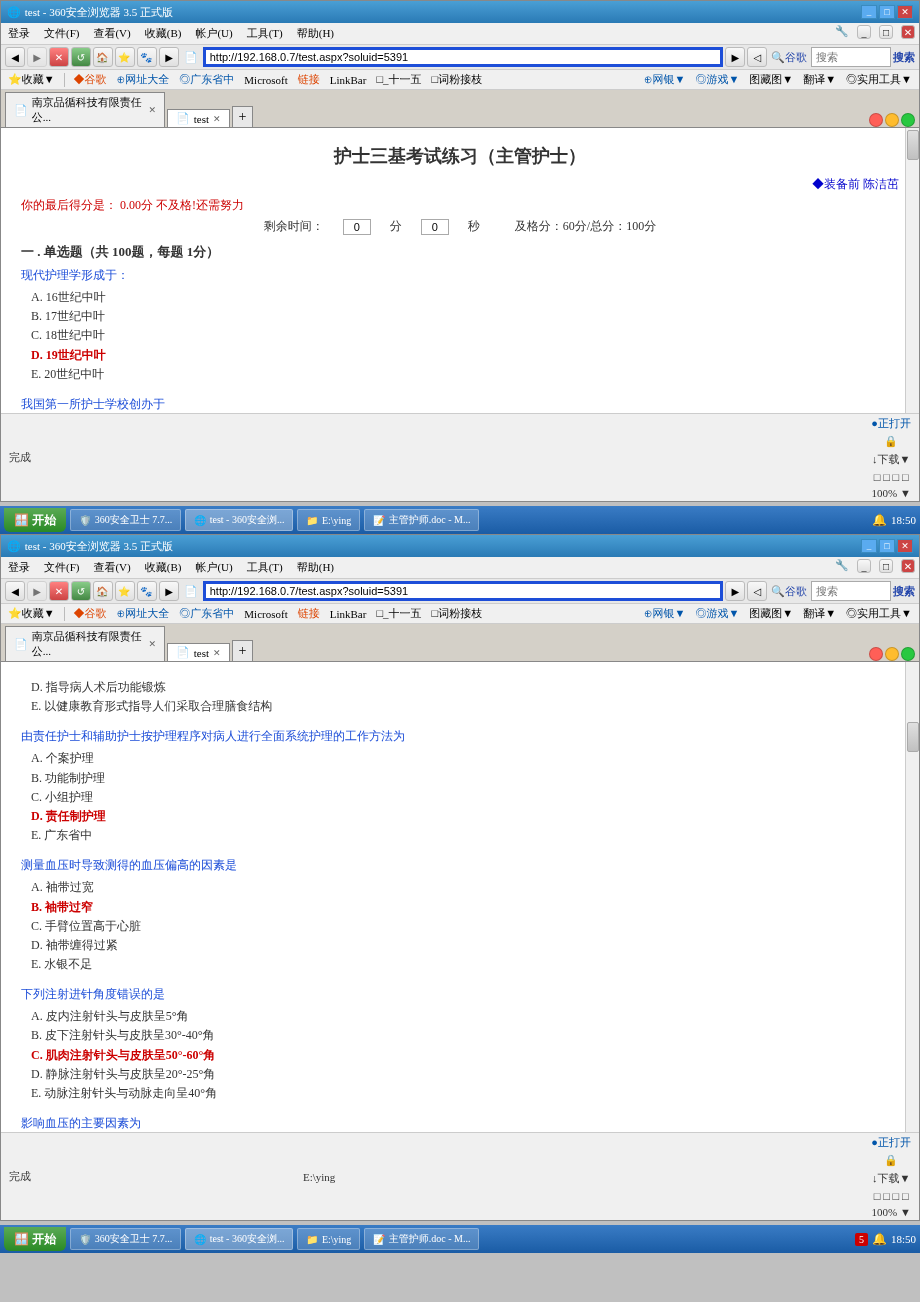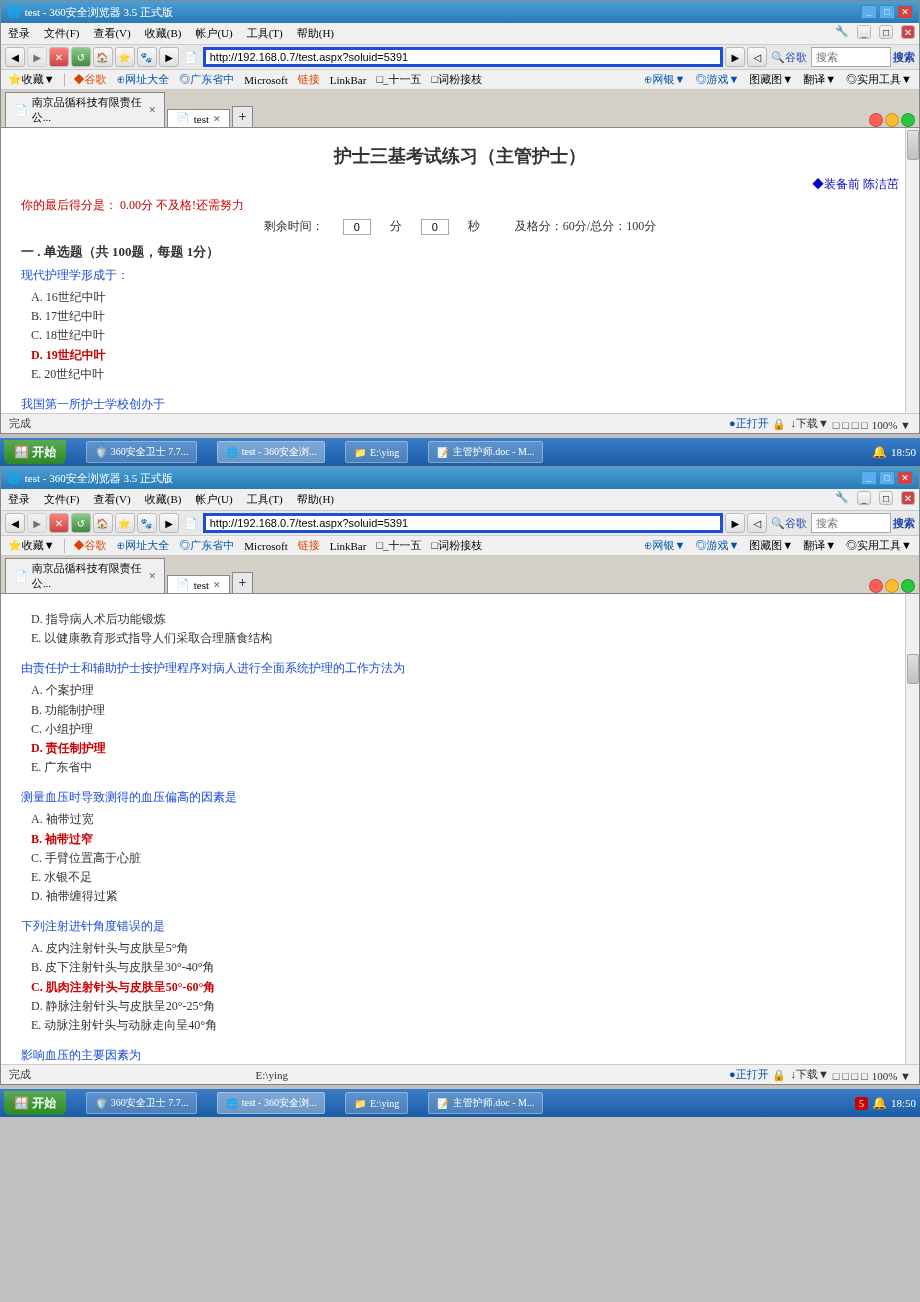--- a/index.html
+++ b/index.html
@@ -193,33 +193,34 @@
       padding: 2px 8px;
       font-size: 11px;
       color: #333;
       display: flex;
       align-items: center;
       gap: 8px;
     }
     .status-right {
       margin-left: auto;
       display: flex;
-      align-items: flex-end;
+      align-items: center;
       gap: 4px;
+      flex-direction: column;
     }
     .percent { font-size: 11px; }
 
     
     .taskbar {
       background: linear-gradient(to bottom, #3a7cc5, #1a5ca5);
       height: 28px;
       display: flex;
       align-items: center;
       padding: 8px 4px;
-      gap: 20px;
+      gap: 4px;
     }
     .start-btn {
       background: linear-gradient(to bottom, #5aaa55, #2a8a25);
       color: white;
       border: none;
       padding: 2px 10px;
       border-radius: 0 0 6px 6px;
       font-size: 12px;
       font-weight: bold;
       cursor: pointer;
@@ -538,22 +539,22 @@
         <div class="option">E. 广东省中</div>
       </div>
     </div>
 
     <div class="question-block">
       <div class="question-text">测量血压时导致测得的血压偏高的因素是</div>
       <div class="options">
         <div class="option">A. 袖带过宽</div>
         <div class="option correct">B. 袖带过窄</div>
         <div class="option">C. 手臂位置高于心脏</div>
+        <div class="option">D. 袖带缠得过紧</div>
         <div class="option">E. 水银不足</div>
-        <div class="option">D. 袖带缠得过紧</div>
       </div>
     </div>
 
     <div class="question-block">
       <div class="question-text">下列注射进针角度错误的是</div>
       <div class="options">
         <div class="option">A. 皮内注射针头与皮肤呈5°角</div>
         <div class="option">B. 皮下注射针头与皮肤呈30°-40°角</div>
         <div class="option correct">C. 肌肉注射针头与皮肤呈50°-60°角</div>
         <div class="option">D. 静脉注射针头与皮肤呈20°-25°角</div>

